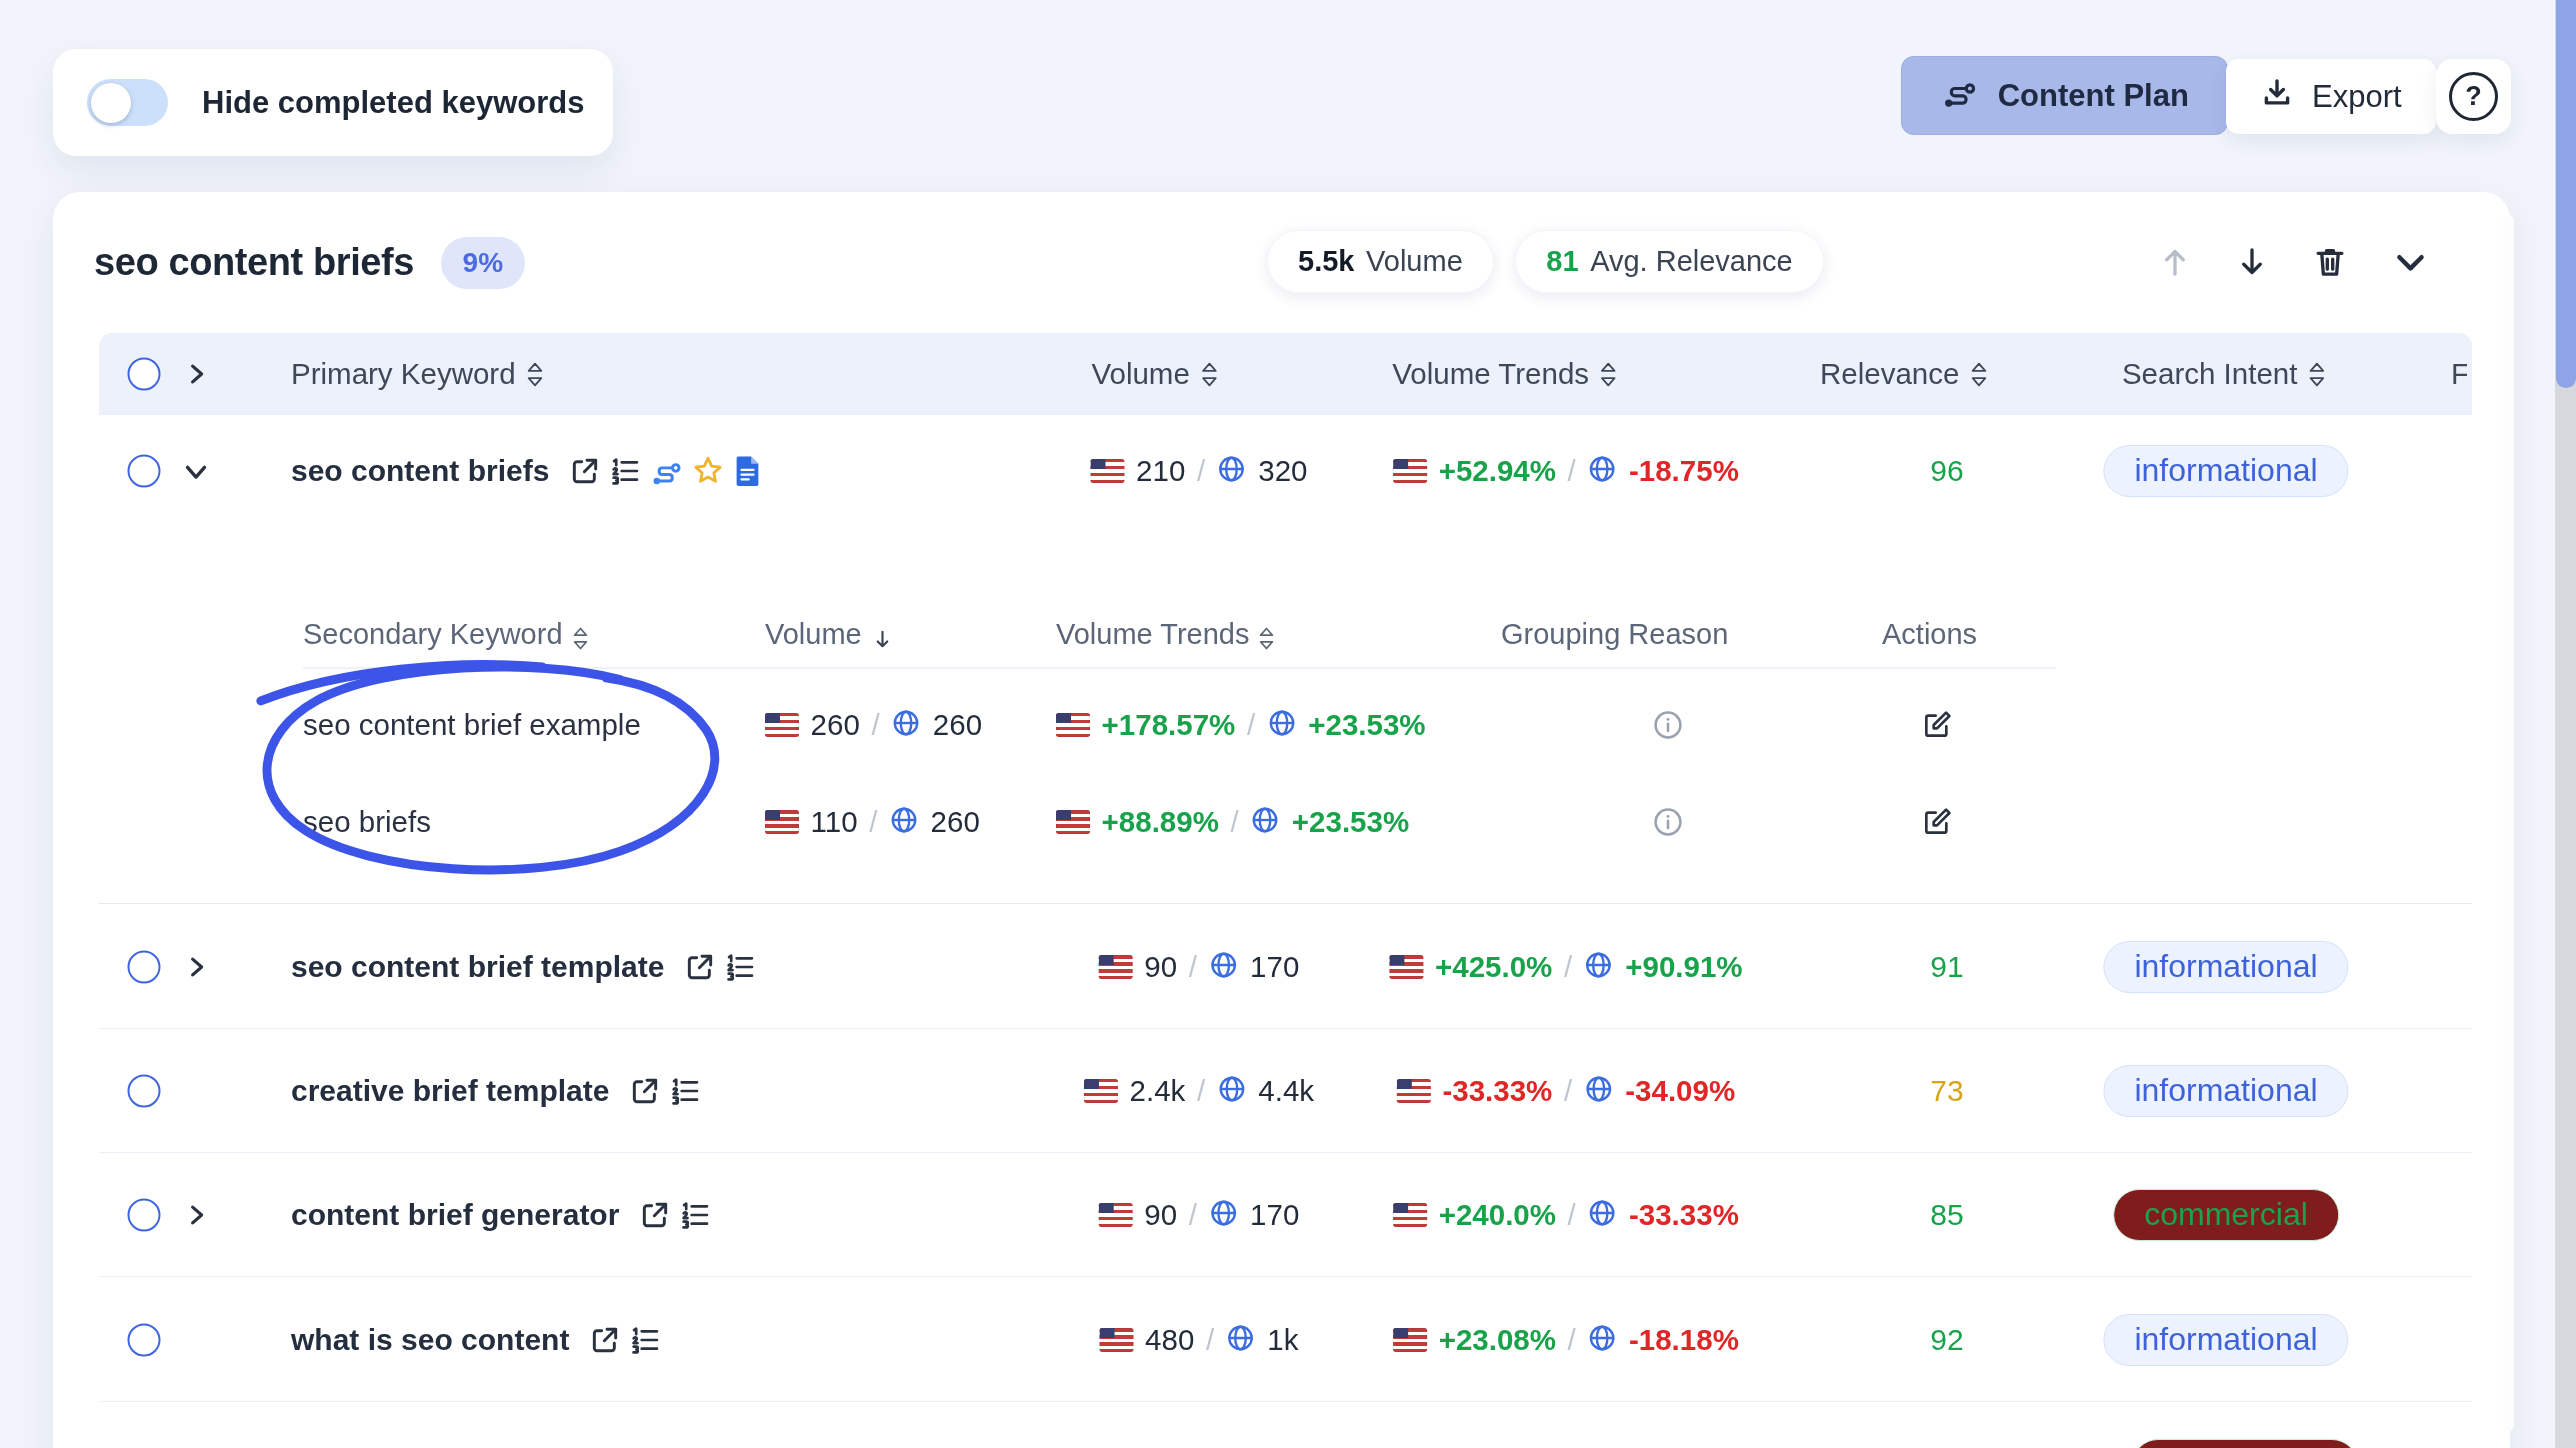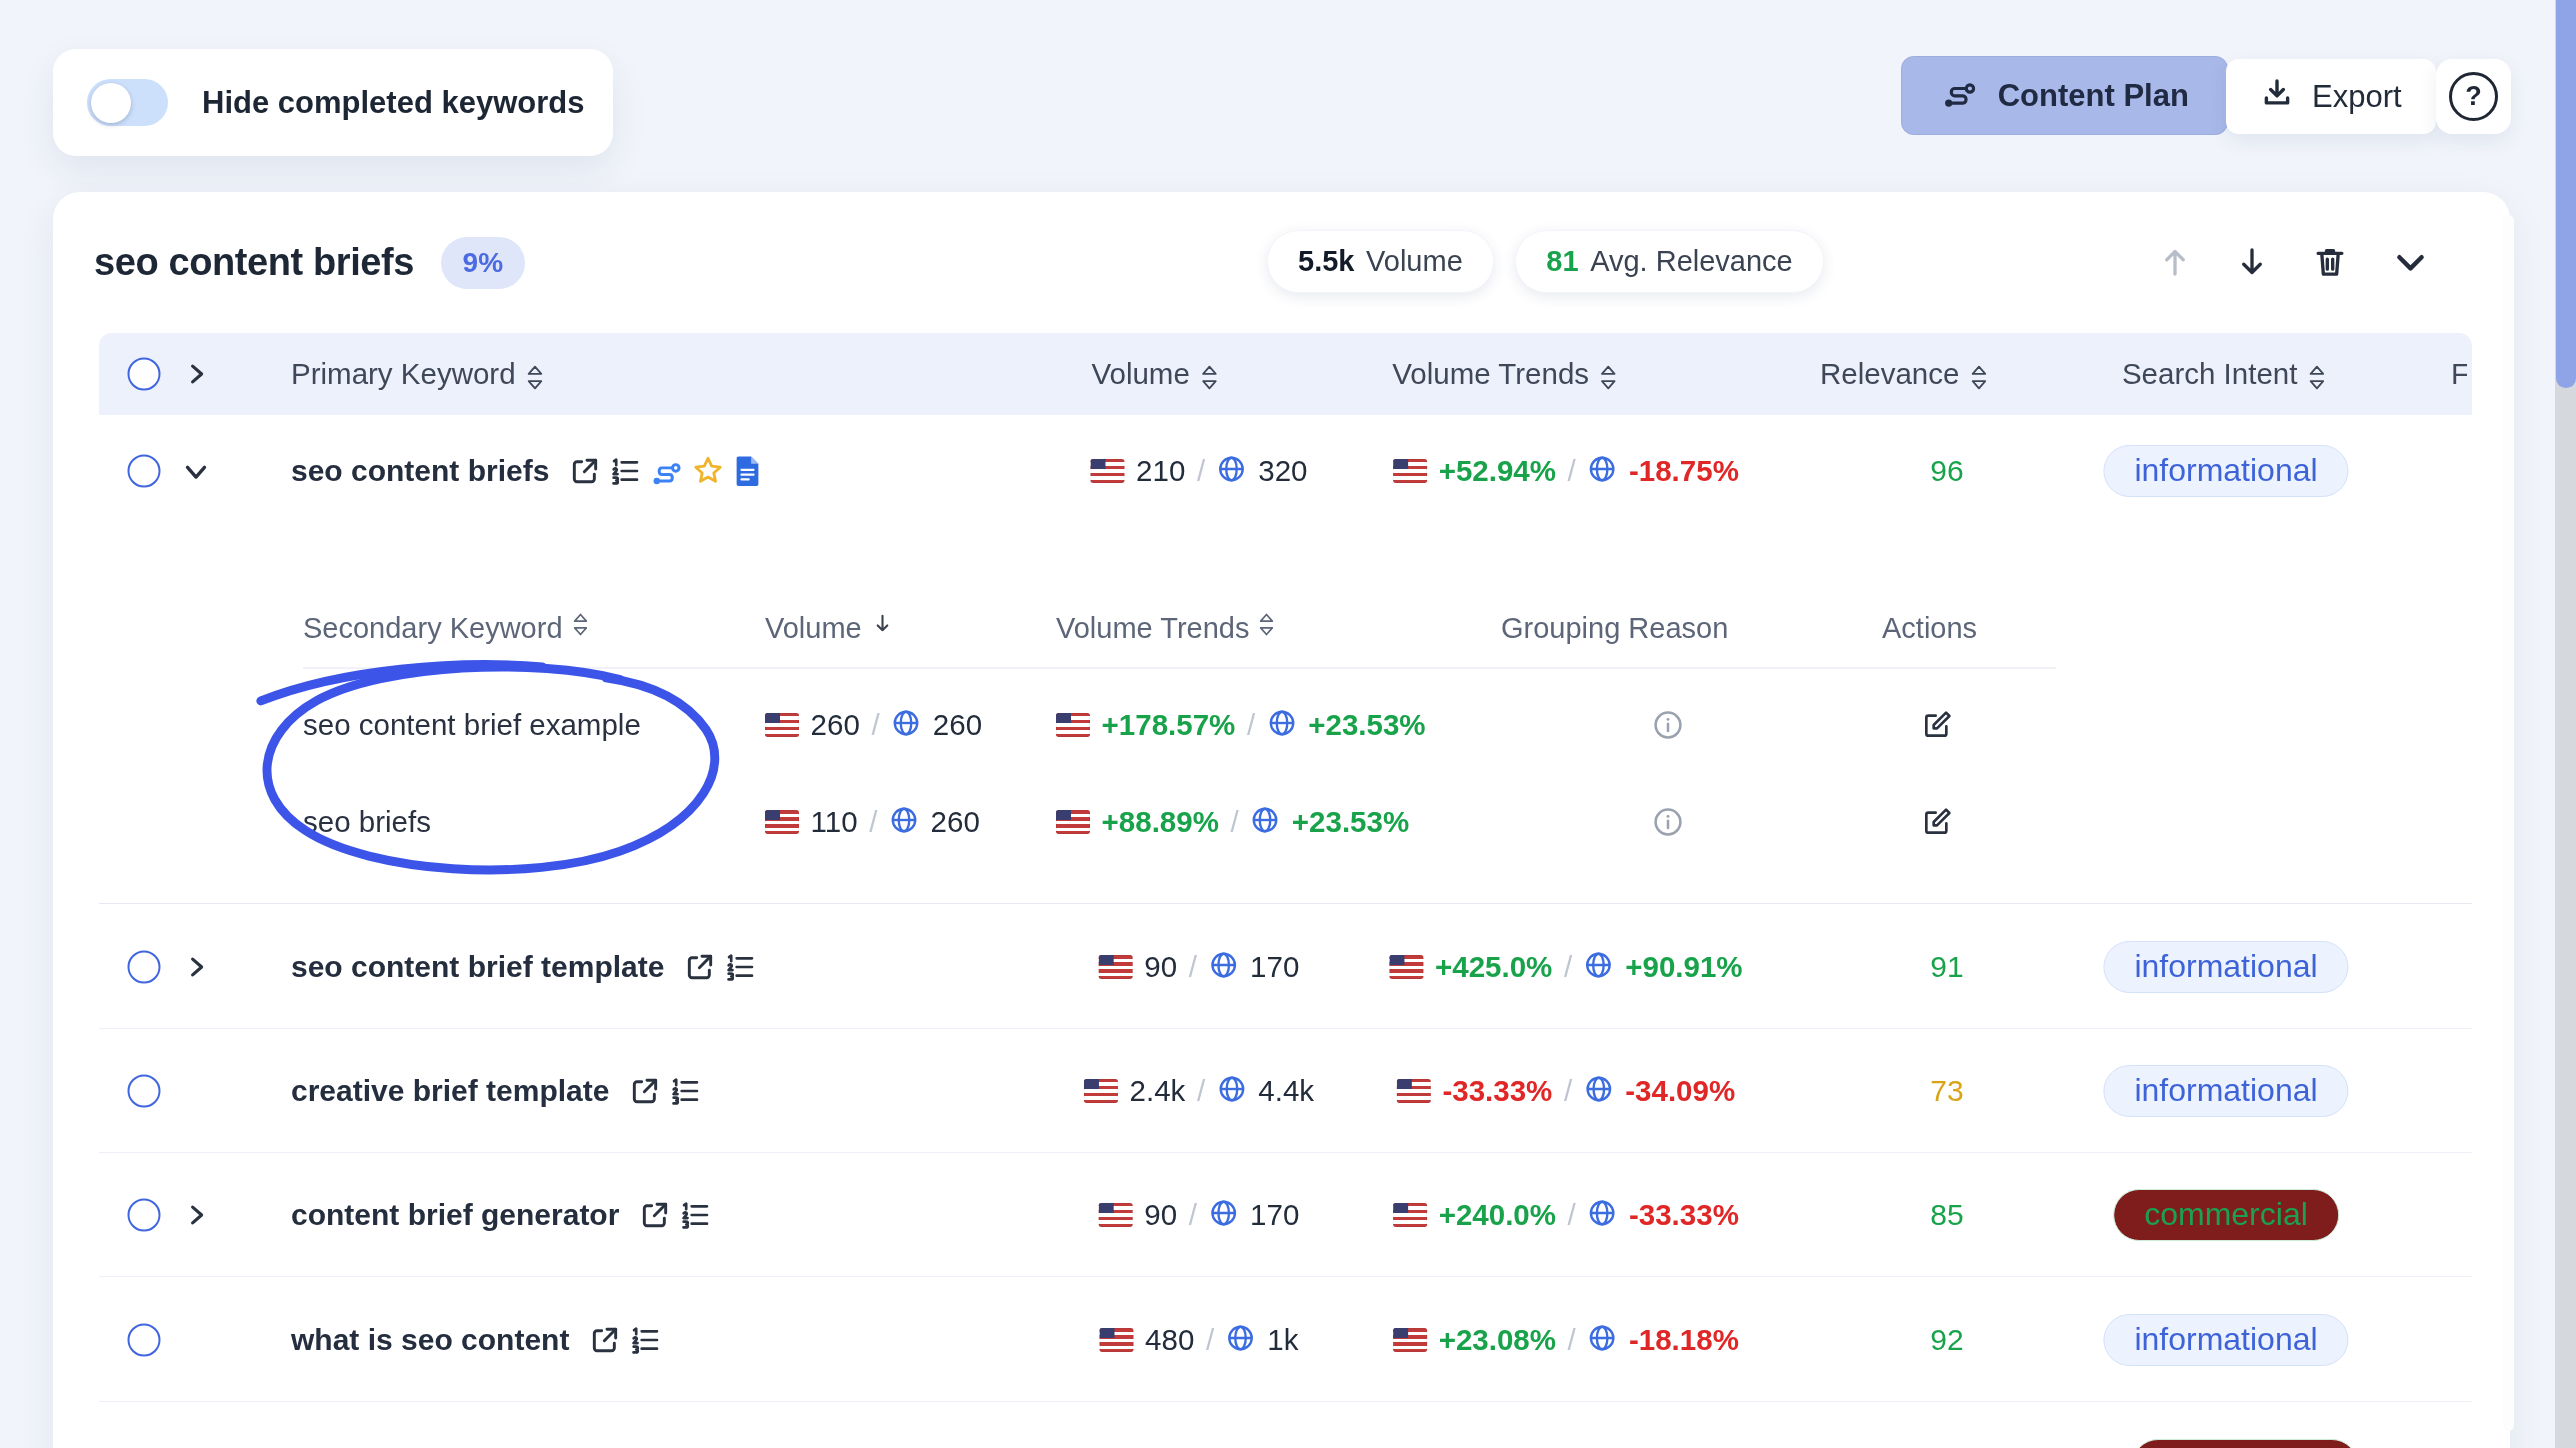--- a/index.html
+++ b/index.html
@@ -38,21 +38,21 @@
     box-shadow:0 3.6px 14.3px rgba(30,50,110,.10);border:1.8px solid #f3f5fa;font-size:29px;color:#3a4352;box-sizing:border-box;}
   .stat-val{font-weight:700;color:#131b29;}
   .stat-val.green{color:#17a34b;}
   .tools{position:absolute;left:2104px;top:38px;height:63px;display:flex;align-items:center;gap:41px;}
   .tools svg{display:block;cursor:pointer;}
 
   
   .table{position:absolute;left:46px;top:141px;width:2373px;}
   .thead{position:absolute;left:0;top:0;width:2373px;height:82px;background:#edf1fb;border-radius:12.5px 12.5px 0 0;}
   .th{position:absolute;top:50%;transform:translateY(-50%);font-size:29.5px;color:#3f4859;font-weight:500;
-    display:flex;align-items:flex-end;gap:10.7px;white-space:nowrap;cursor:pointer;}
+    display:flex;align-items:center;gap:10.7px;white-space:nowrap;cursor:pointer;}
   .th.centered{transform:translate(-50%,-50%);}
   .row{position:absolute;left:0;width:2373px;background:#fff;}
   .row.bb{border-bottom:1.8px solid #edeff8;box-sizing:border-box;}
   .cell{position:absolute;top:50%;transform:translateY(-50%);display:flex;align-items:center;white-space:nowrap;}
   .cell.centered{transform:translate(-50%,-50%);}
   .c-check{left:45px;}
   .c-caret{left:97px;}
   .c-kw{left:192px;gap:14.3px;}
   .c-volume{left:1100px;gap:11.6px;}
   .c-trends{left:1467px;gap:11.6px;}
@@ -78,21 +78,21 @@
 
   
   .flag{width:34px;height:24px;border-radius:2.7px;position:relative;flex:0 0 auto;overflow:hidden;
     background:repeating-linear-gradient(180deg,#c23b3b 0 3.5px,#fff 3.5px 7px);box-shadow:0 0 0 0.9px rgba(0,0,0,.06) inset;}
   .flag::after{content:"";position:absolute;left:0;top:0;width:15px;height:10.7px;background:#3a3e6e;}
 
   
   .expanded{position:absolute;left:0;top:193px;width:2373px;height:378px;background:#fff;
     border-bottom:1.8px solid #e6e9f4;box-sizing:border-box;}
   .sub-divider{position:absolute;left:204px;top:141px;width:1753px;height:1.8px;background:#f0f2f8;}
-  .sth{position:absolute;top:86px;height:39px;display:flex;align-items:flex-start;gap:9px;font-size:29px;
+  .sth{position:absolute;top:86px;height:39px;display:flex;align-items:flex-end;gap:9px;font-size:29px;
     color:#5d6678;font-weight:500;white-space:nowrap;}
   .subrow{position:absolute;left:0;width:2373px;height:97px;}
   .scell{position:absolute;top:50%;transform:translateY(-50%);display:flex;align-items:center;gap:11.6px;white-space:nowrap;}
   .s-kw{left:204px;}
   .s-volume{left:666px;}
   .s-trends{left:957px;}
   .s-info{left:1569px;transform:translate(-50%,-50%);}
   .s-edit{left:1838px;transform:translate(-50%,-50%);}
 
   .partial-letter{position:absolute;left:2352px;top:50%;transform:translateY(-50%);width:16px;overflow:hidden;

